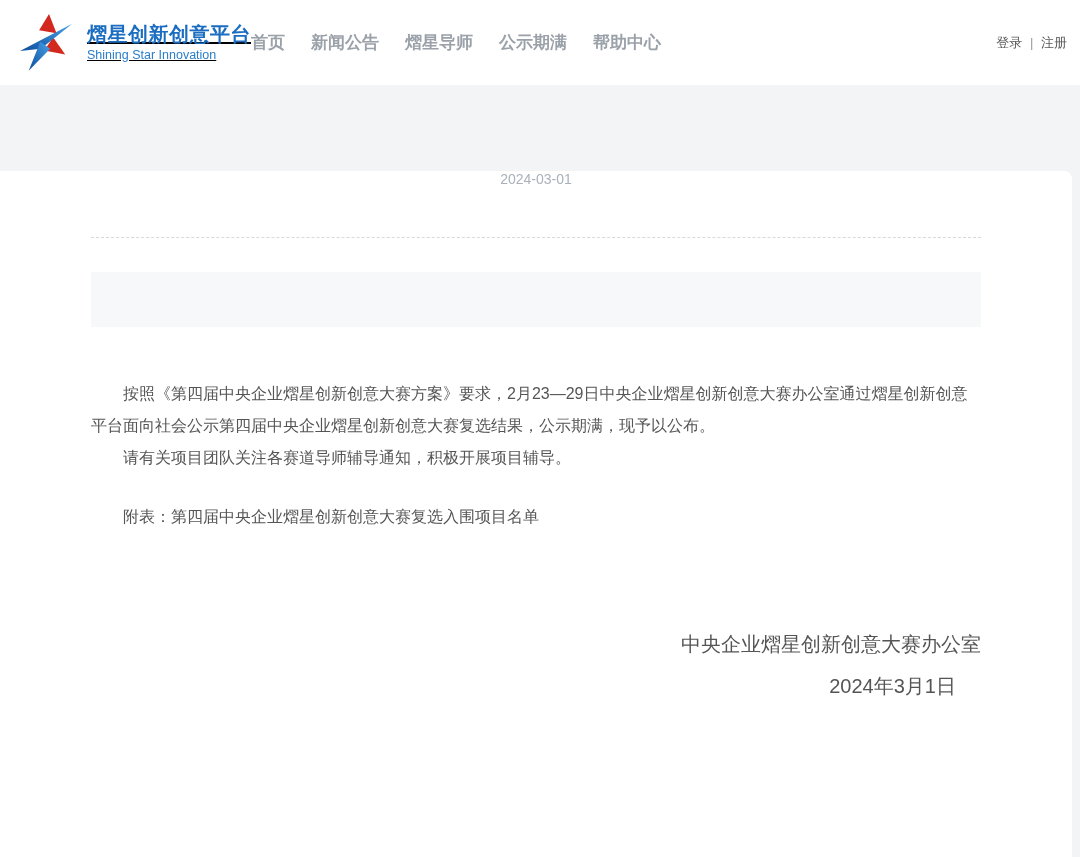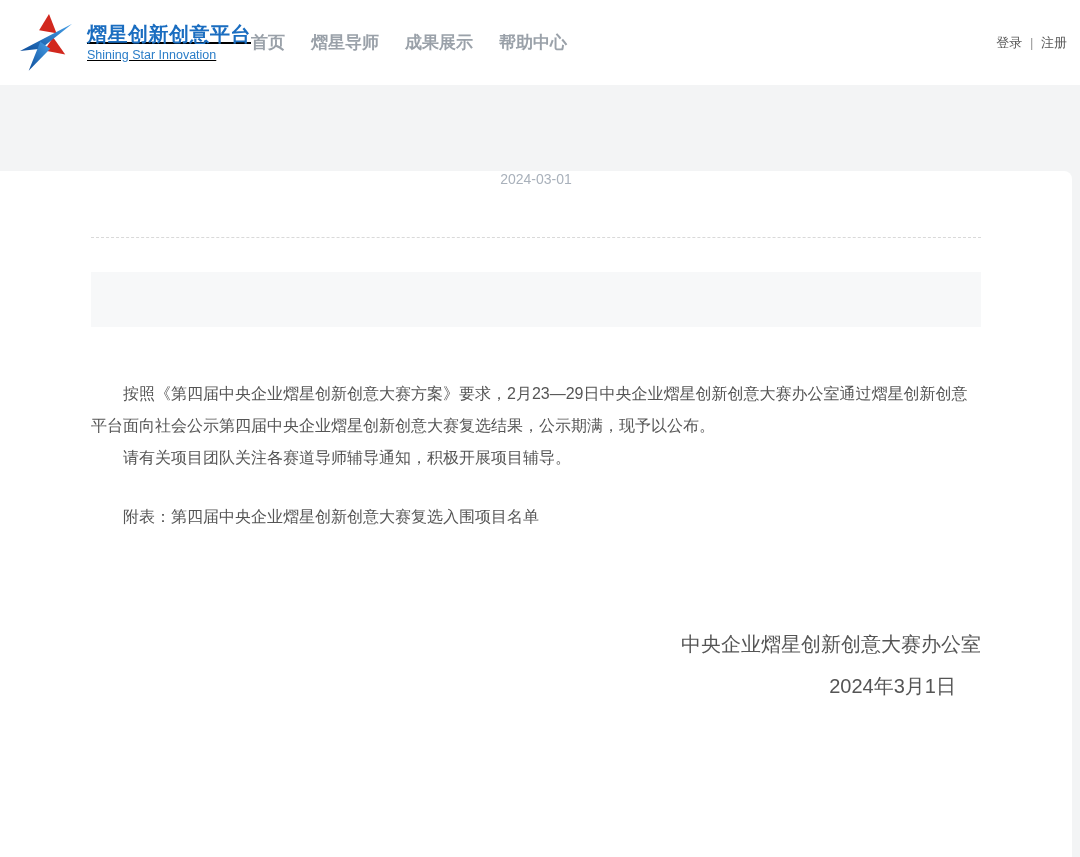--- a/index.html
+++ b/index.html
@@ -87,22 +87,23 @@
       </svg>
     </span>
     <span class="brand-text">
       <span class="brand-zh">熠星创新创意平台</span>
       <span class="brand-en">Shining Star Innovation</span>
     </span>
   </div>
 
   <div class="nav">
     <div class="nav-item">首页</div>
+    <div class="nav-item">新闻公告</div>
     <div class="nav-item">熠星导师</div>
-    <div class="nav-item">成果展示</div>
+    <div class="nav-item">公示期满</div>
     <div class="nav-item">帮助中心</div>
   </div>
 
   <div class="auth">
     <span class="auth-link">登录</span>
     <span class="auth-sep">|</span>
     <span class="auth-link">注册</span>
   </div>
 </div>
 

